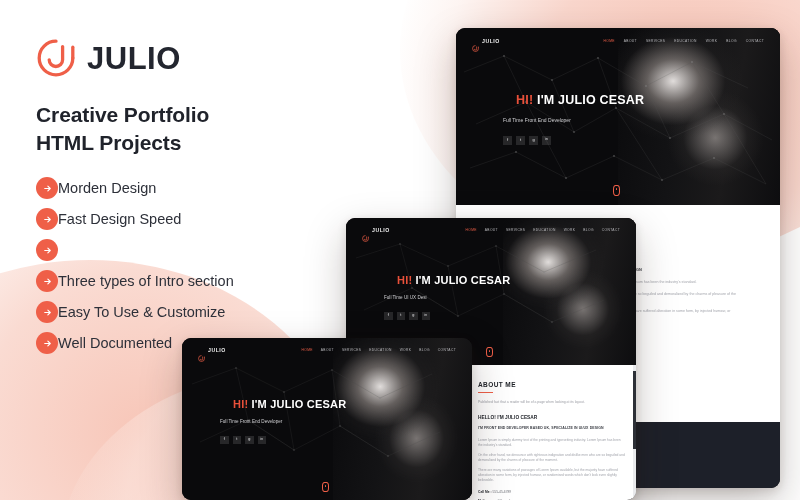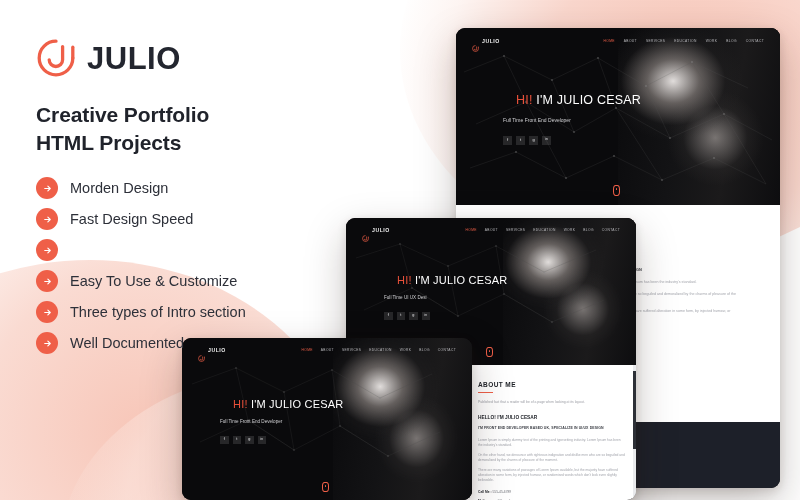--- a/index.html
+++ b/index.html
@@ -39,21 +39,21 @@
     color:#23262f; line-height:1;
   }
 
   .promo-title {
     margin-top:23px;
     font-size:21px; font-weight:bold; line-height:1.32;
     color:#20232b; letter-spacing:-0.1px;
   }
 
   .feat-list { margin-top:21px; display:flex; flex-direction:column; gap:9px; }
-  .feat-item { display:flex; align-items:center; gap:12px; }
+  .feat-item { display:flex; align-items:center; }
   .feat-bullet {
     width:22px; height:22px; flex:0 0 22px; border-radius:50%;
     background:#ef5f48; display:flex; align-items:center; justify-content:center;
   }
   .feat-bullet svg { display:block; }
   .feat-text { font-size:14.5px; color:#2d3039; line-height:1; }
 
   
   .mock { position:absolute; border-radius:9px; overflow:hidden; background:#0c0c0e; }
   .mock.shadow { box-shadow:0 16px 40px rgba(40,22,16,0.26), 0 3px 10px rgba(40,22,16,0.14); }
@@ -87,21 +87,21 @@
   .m-hero .photo {
     position:absolute; right:0; top:0; bottom:0; width:50%;
     background:
       radial-gradient(ellipse 62% 48% at 34% 30%, rgba(236,232,230,0.95) 0%, rgba(150,142,138,0.62) 26%, rgba(44,42,42,0.2) 52%, rgba(10,10,12,0) 70%),
       radial-gradient(ellipse 44% 40% at 60% 62%, rgba(198,190,186,0.55) 0%, rgba(60,57,56,0.22) 45%, rgba(10,10,12,0) 68%),
       linear-gradient(100deg, #0a0a0c 0%, #131315 40%, #1b1a1b 68%, #0d0d0f 100%);
   }
   .m-hero .net { position:absolute; inset:0; opacity:0.5; }
   .m-hero .hero-in { position:relative; z-index:3; }
 
-  .h-title { font-weight:normal; line-height:1; letter-spacing:0.2px; white-space:nowrap;padding-left:13px; }
+  .h-title { font-weight:bold; line-height:1; letter-spacing:0.2px; white-space:nowrap;padding-left:13px; }
   .h-title .hi { color:#e8503a; }
   .h-title .nm { color:#ffffff; }
   .h-sub { color:#cfcfd2; line-height:1; white-space:nowrap; }
   .h-soc { display:flex; }
   .h-soc i {
     display:flex; align-items:center; justify-content:center;
     background:rgba(255,255,255,0.12); color:#e8e8ea; font-style:normal;
     line-height:1;
   }
   .scroll-dot {
@@ -192,29 +192,29 @@
             <path d="M3 6h6M6.4 3.4 9 6l-2.6 2.6" fill="none" stroke="#fff" stroke-width="1.25" stroke-linecap="round" stroke-linejoin="round"></path>
           </svg>
       </span>
     </div>
     <div class="feat-item">
       <span class="feat-bullet">
         <svg viewBox="0 0 12 12" width="11" height="11">
             <path d="M3 6h6M6.4 3.4 9 6l-2.6 2.6" fill="none" stroke="#fff" stroke-width="1.25" stroke-linecap="round" stroke-linejoin="round"></path>
           </svg>
       </span>
-      <span class="feat-text">Easy To Use &amp; Customize</span>
+      <span class="feat-text">Three types of Intro section</span>
     </div>
     <div class="feat-item">
       <span class="feat-bullet">
         <svg viewBox="0 0 12 12" width="11" height="11">
             <path d="M3 6h6M6.4 3.4 9 6l-2.6 2.6" fill="none" stroke="#fff" stroke-width="1.25" stroke-linecap="round" stroke-linejoin="round"></path>
           </svg>
       </span>
-      <span class="feat-text">Three types of Intro section</span>
+      <span class="feat-text">Easy To Use &amp; Customize</span>
     </div>
     <div class="feat-item">
       <span class="feat-bullet">
         <svg viewBox="0 0 12 12" width="11" height="11">
             <path d="M3 6h6M6.4 3.4 9 6l-2.6 2.6" fill="none" stroke="#fff" stroke-width="1.25" stroke-linecap="round" stroke-linejoin="round"></path>
           </svg>
       </span>
       <span class="feat-text">Well Documented</span>
     </div>
   </div>

